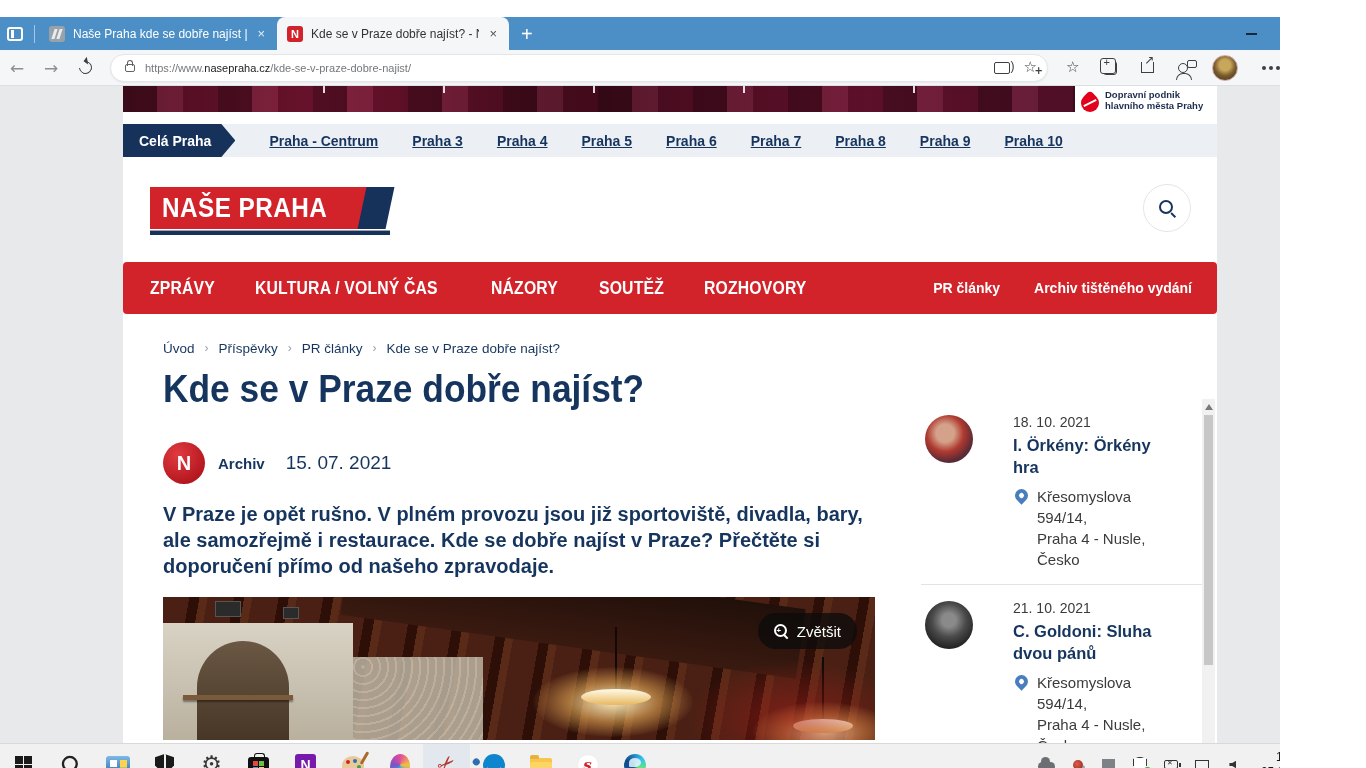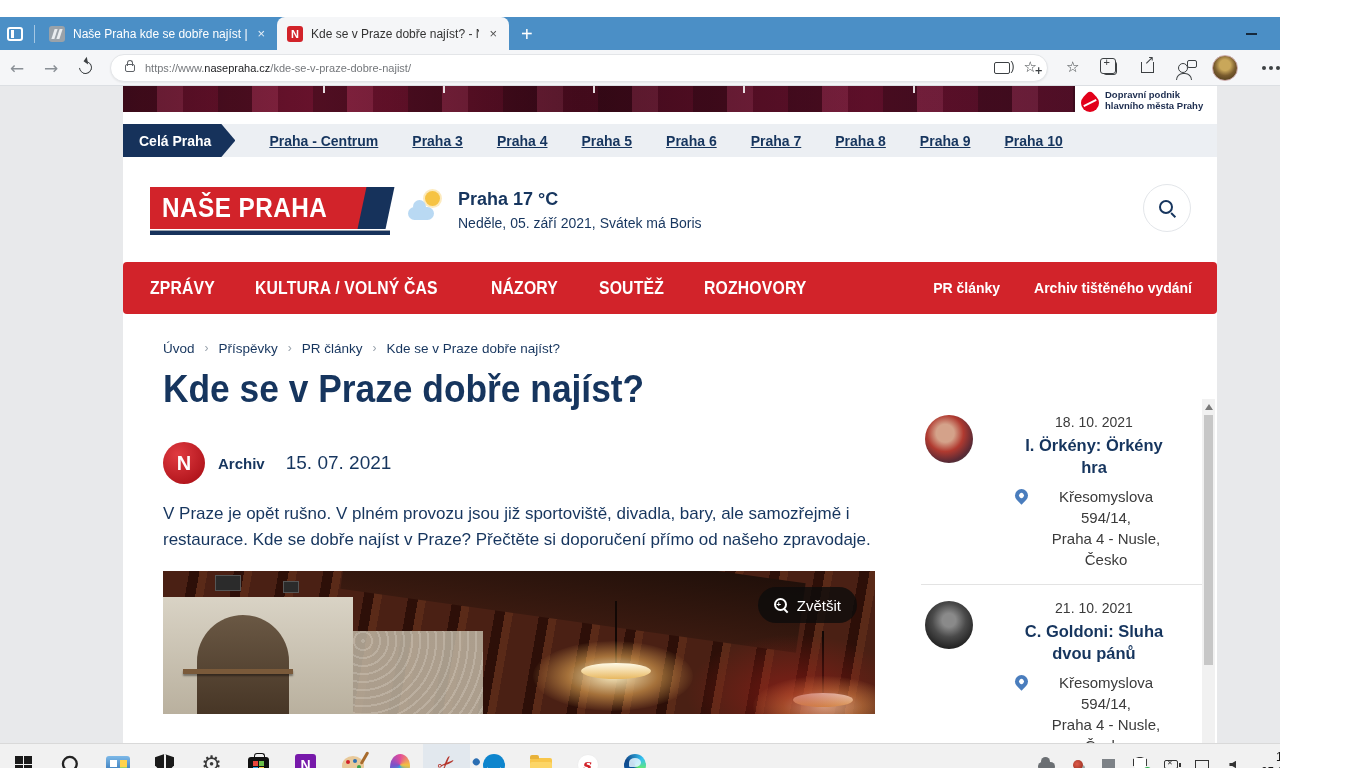--- a/index.html
+++ b/index.html
@@ -106,21 +106,21 @@
 
   
   .mainleft { position:absolute; left:40px; top:255px; width:715px; }
   .breadcrumb { font-size:13.5px; color:#16355e; display:flex; gap:10px; align-items:flex-start; }
   .bc-sep { color:#9aa3ad; font-size:12px; }
   .h1 { margin-top:11px; font-size:38px; line-height:44px; font-weight:bold; color:#16355e; display:inline-block; transform:scaleX(.93); transform-origin:left; white-space:nowrap; }
   .authorrow { margin-top:30px; display:flex; align-items:center; gap:13px; height:44px; }
   .author-badge { width:42px; height:42px; border-radius:50%; background:radial-gradient(circle at 35% 30%, #e03b41, #b3161d 75%); color:#fff; font-size:20px; font-weight:bold; display:flex; align-items:center; justify-content:center; }
   .author-name { font-size:15px; font-weight:bold; color:#16355e; }
   .author-date { font-size:19px; color:#16355e; margin-left:8px; }
-  .lead { margin-top:16px; font-size:17px; line-height:26px; font-weight:normal; color:#16355e; width:712px; }
+  .lead { margin-top:16px; font-size:20px; line-height:26px; font-weight:bold; color:#16355e; width:712px; }
   .heroimg { position:relative; margin-top:18px; width:712px; height:143px; background:#1d0e08; overflow:hidden; }
   .beams { position:absolute; inset:0; background:repeating-linear-gradient(100deg, #4a2014 0 26px, #2d0f08 26px 36px, #5a2a18 36px 44px); }
   .beam-dark { position:absolute; left:180px; top:-20px; width:460px; height:70px; background:linear-gradient(180deg,#21100a,#3a1a10); transform:rotate(8deg); }
   .wall { position:absolute; left:0; top:26px; width:190px; height:117px; background:linear-gradient(180deg,#d9d3c5,#b9b09e); }
   .arch { position:absolute; left:34px; top:18px; width:92px; height:99px; background:linear-gradient(180deg,#6a5844,#473626); border-radius:46px 46px 0 0; }
   .shelf { position:absolute; left:20px; top:72px; width:110px; height:5px; background:#7a5a3a; box-shadow:0 2px 2px rgba(0,0,0,.4); }
   .texwall { position:absolute; left:190px; top:60px; width:130px; height:83px; background:repeating-radial-gradient(circle at 10px 10px, #cfc8b8 0 2px, #bdb4a2 2px 8px); opacity:.85; }
   .lamp { position:absolute; border-radius:50%; }
   .lamp1-glow { left:370px; top:70px; width:160px; height:70px; background:radial-gradient(ellipse at center, rgba(255,244,200,.95), rgba(240,180,90,.55) 40%, rgba(120,60,20,0) 72%); }
   .lamp1 { left:418px; top:92px; width:70px; height:16px; background:linear-gradient(180deg,#fffbe8,#e8b860); }
@@ -147,21 +147,21 @@
   .sb-all { color:#fff; font-size:15px; font-weight:bold; text-decoration:underline; line-height:21px; width:64px; }
   .sb-list { position:absolute; left:0; top:72px; width:302px; height:344px; background:#fff; overflow:hidden; }
   .sb-scroll { position:absolute; right:0; top:0; width:13px; height:344px; background:#f1f1f1; }
   .sb-arrow { position:absolute; left:3px; top:5px; width:0; height:0; border-left:4px solid transparent; border-right:4px solid transparent; border-bottom:6px solid #7a7a7a; }
   .sb-thumb { position:absolute; left:2px; top:16px; width:9px; height:250px; background:#c7c7c7; }
   .ev { position:relative; padding:15px 40px 14px 0; margin-left:8px; border-bottom:1px solid #e3e3e3; }
   .ev:last-child { border-bottom:none; }
   .ev-av { position:absolute; left:4px; top:16px; width:48px; height:48px; border-radius:50%; }
   .av1 { background:radial-gradient(circle at 42% 38%, #d4a28a 0 22%, #b03a30 45%, #5a2a35 70%, #2e4a44 100%); }
   .av2 { background:radial-gradient(circle at 50% 40%, #8a8a8a 0 18%, #4a4a4a 45%, #1c1c1c 80%); }
-  .ev-body { margin-left:92px;text-align:center; }
+  .ev-body { margin-left:92px; }
   .ev-date { font-size:14px; color:#3b3b3b; }
   .ev-title { margin-top:4px; font-size:16.5px; font-weight:bold; color:#16355e; line-height:22px; }
   .ev-loc { position:relative; margin-top:8px; padding-left:24px; font-size:15px; color:#3b3b3b; line-height:21px; }
   .pin { position:absolute; left:2px; top:3px; width:13px; height:13px; background:#4a7dbd; border-radius:50% 50% 50% 0; transform:rotate(-45deg); }
   .pin::after { content:''; position:absolute; left:4px; top:4px; width:5px; height:5px; border-radius:50%; background:#fff; }
 
   
   .taskbar { position:absolute; left:0; top:726px; width:1366px; height:42px; background:#f1f1f1; border-top:1px solid #d9d9d9; display:flex; align-items:stretch; }
   .tb { width:47px; display:flex; align-items:center; justify-content:center; position:relative; }
   .tb.active-app { background:#e2e8ee; }
@@ -294,30 +294,20 @@
         <a class="region-link">Praha 7</a>
         <a class="region-link">Praha 8</a>
         <a class="region-link">Praha 9</a>
         <a class="region-link">Praha 10</a>
       </div>
 
       <div class="masthead">
         <div class="logo">
             <span class="logo-text">NAŠE PRAHA</span>
           </div>
-        <div class="weather">
-          <span class="wicon">
-              <i class="sun"></i>
-              <i class="cloud"></i>
-            </span>
-          <span>
-            <div class="wtitle">Praha 17 °C</div>
-            <div class="wsub">Neděle, 05. září 2021, Svátek má Boris</div>
-          </span>
-        </div>
         <div class="searchbtn">
             <i class="mag"></i>
           </div>
       </div>
 
       <div class="redmenu">
         <div class="menu-left">
           <span class="menu-item">ZPRÁVY</span>
           <span class="menu-item">KULTURA / VOLNÝ ČAS</span>
           <span class="menu-item">NÁZORY</span>

